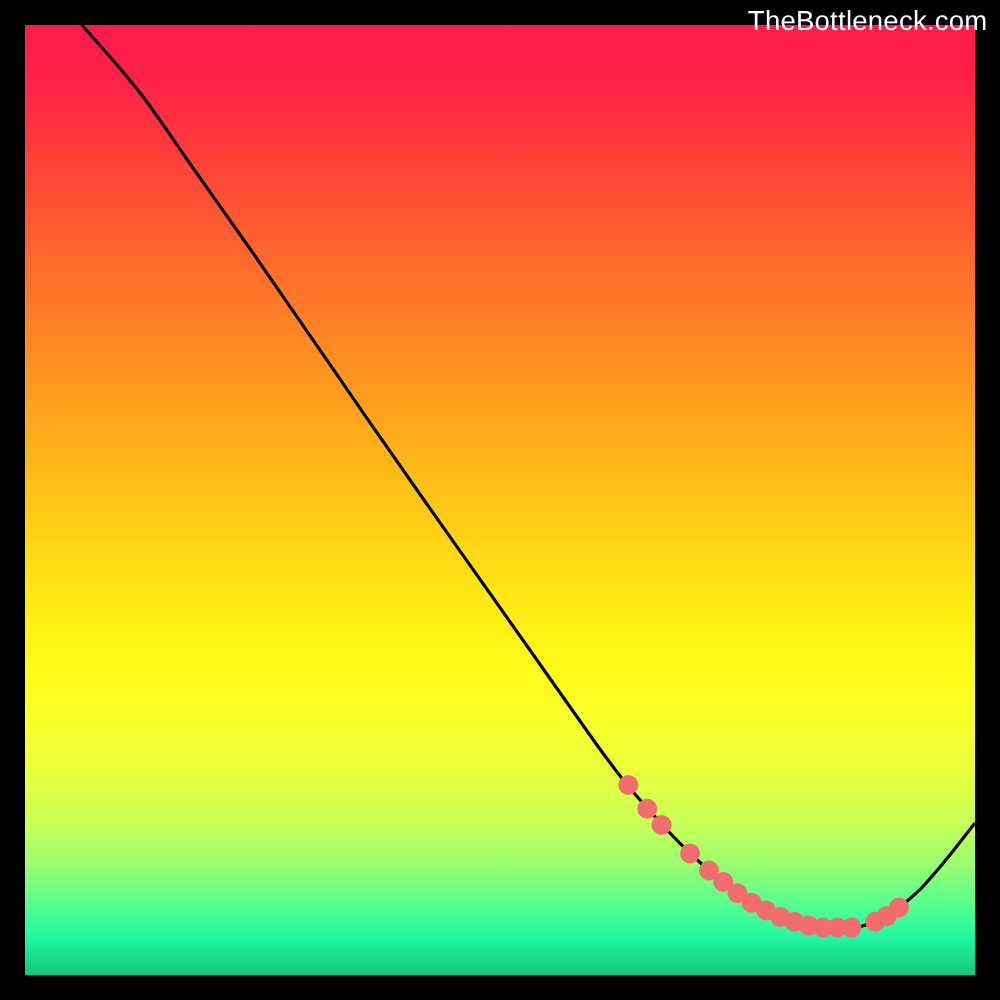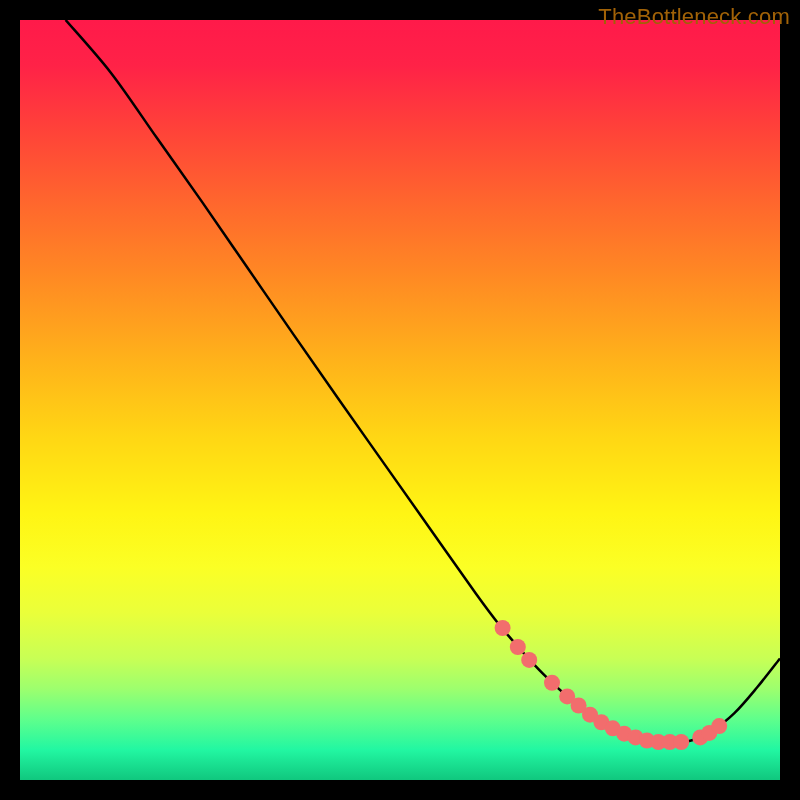--- a/index.html
+++ b/index.html
@@ -21,21 +21,21 @@
     position: absolute;
     left: 20px;
     top: 20px;
     width: 760px;
     height: 760px;
   }
   .watermark {
     position: absolute;
     top: 4px;
     right: 10px;
-    color: #a16207;
+    color: #ffffff;
     font-size: 22px;
     font-weight: 500;
     letter-spacing: 0.2px;
     z-index: 10;
   }
   svg {
     display: block;
   }
 </style>
 </head>

